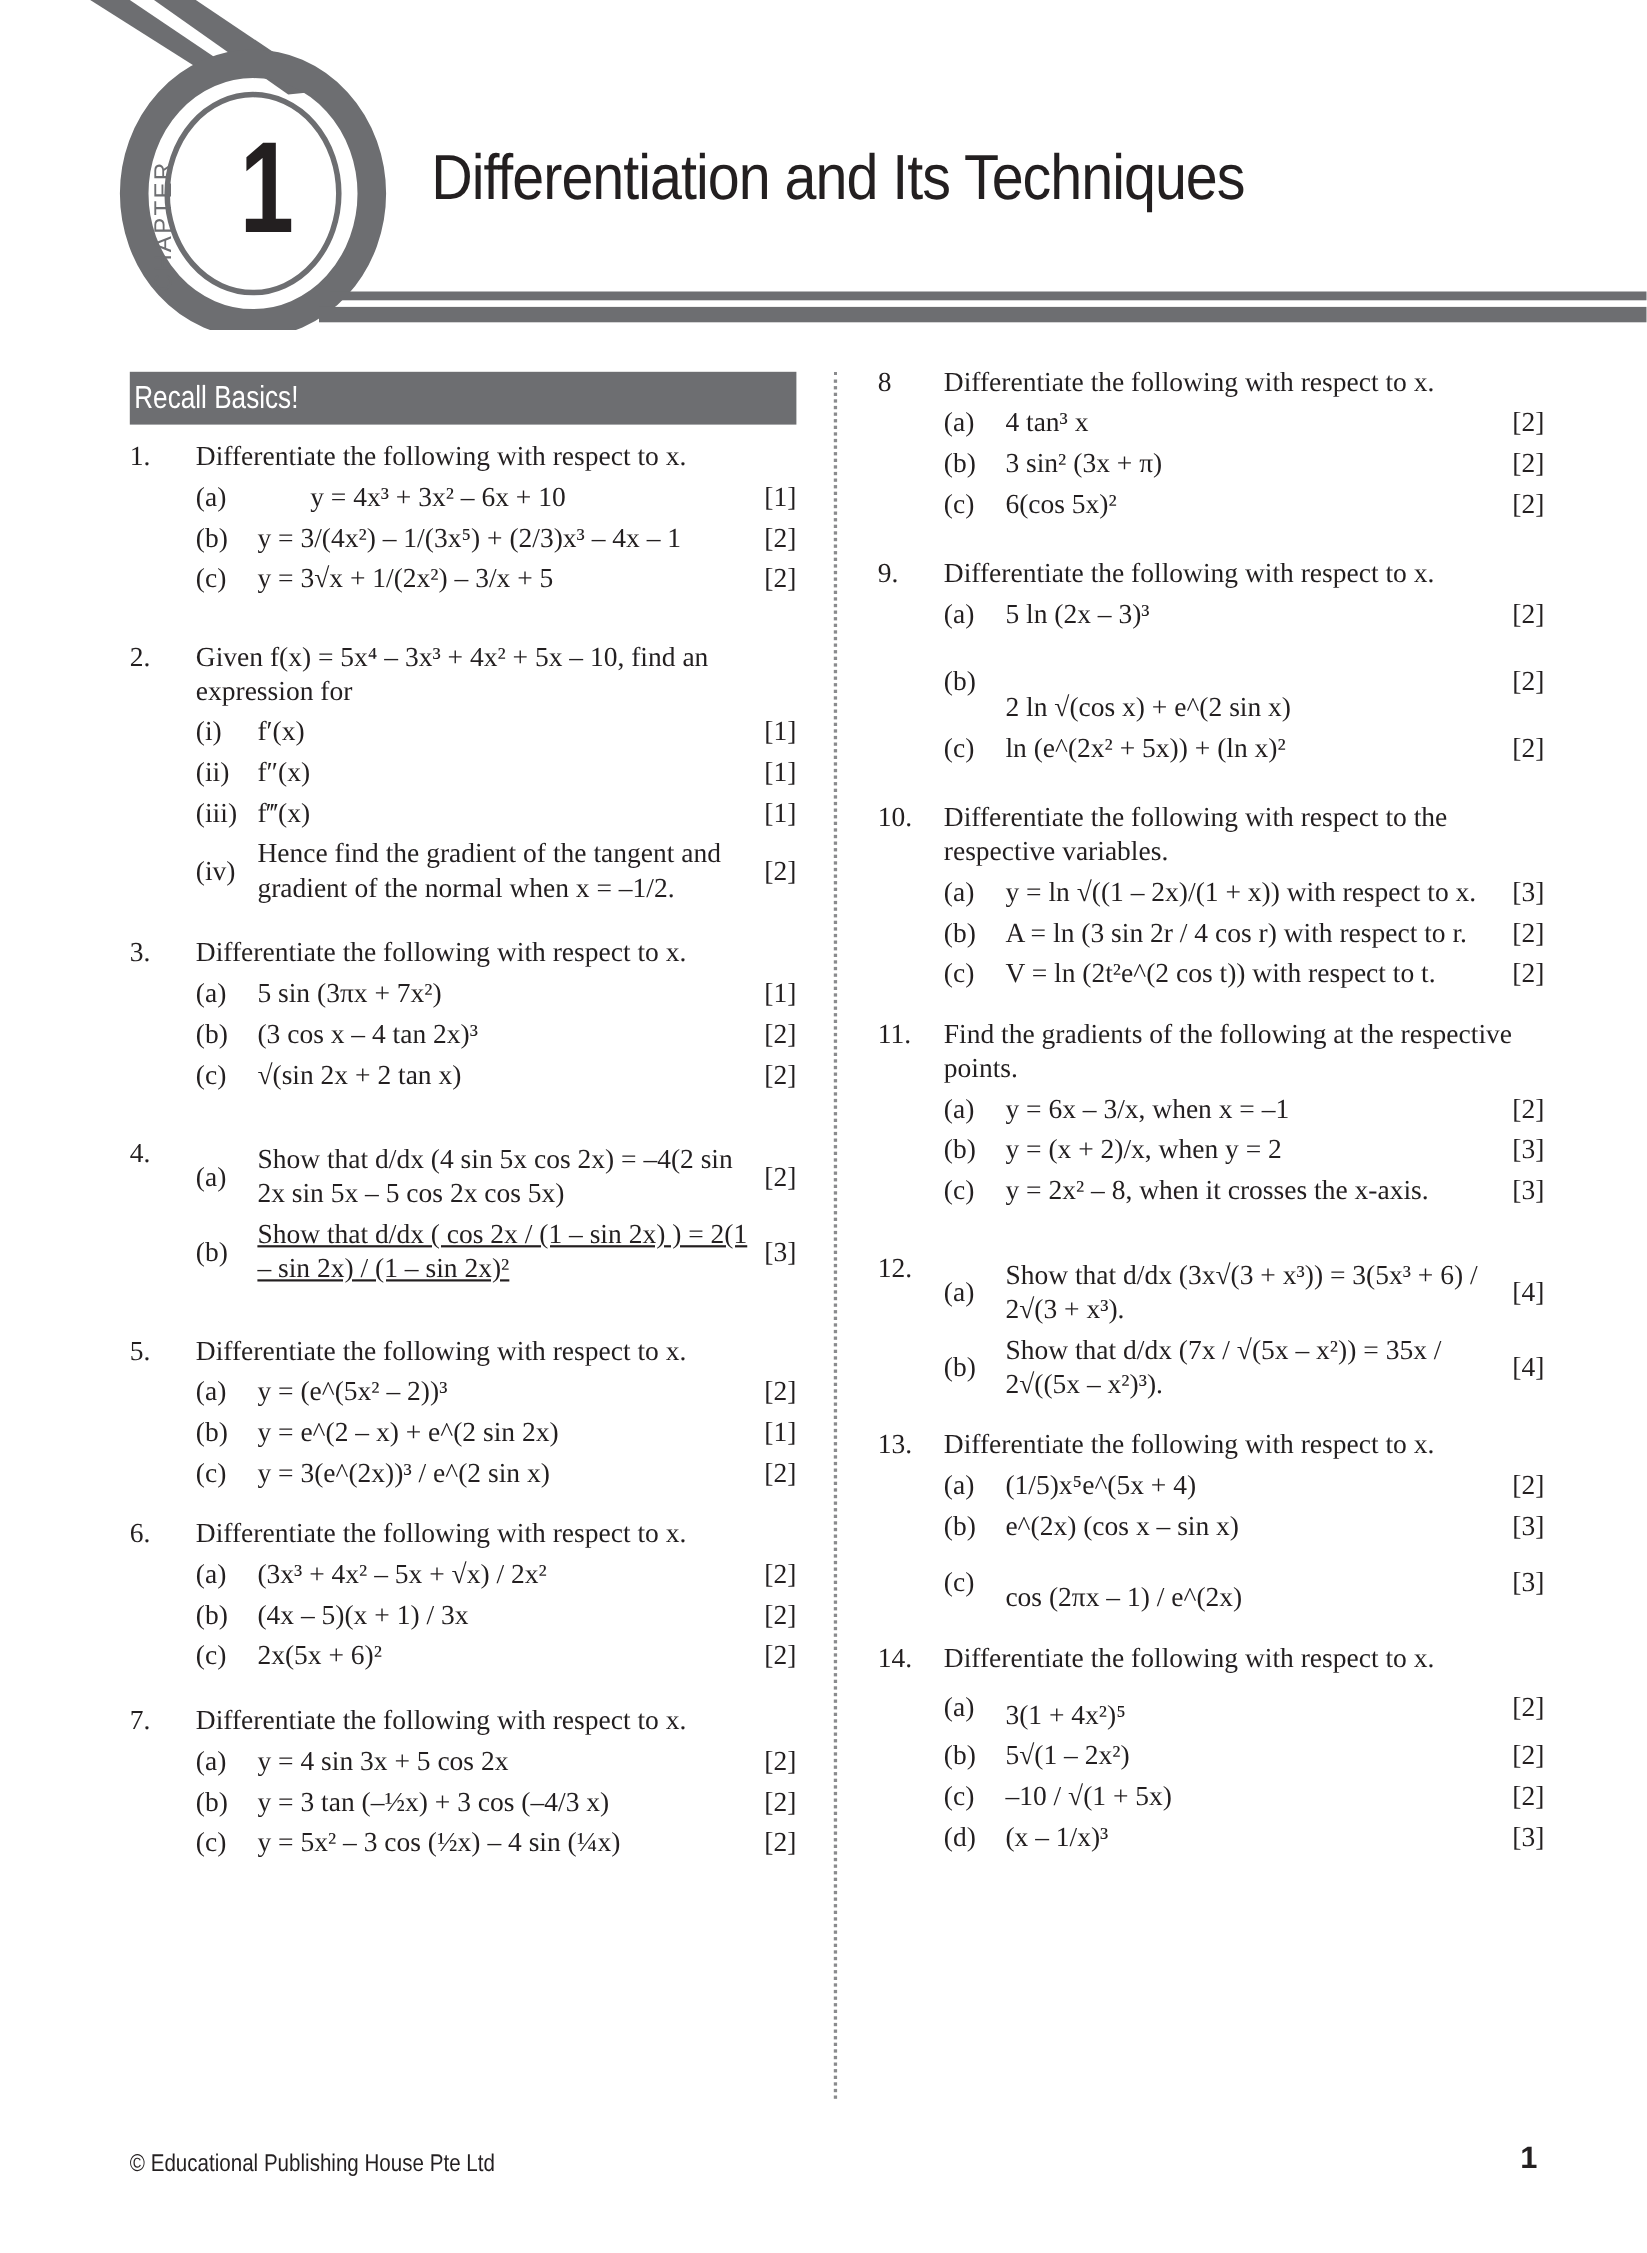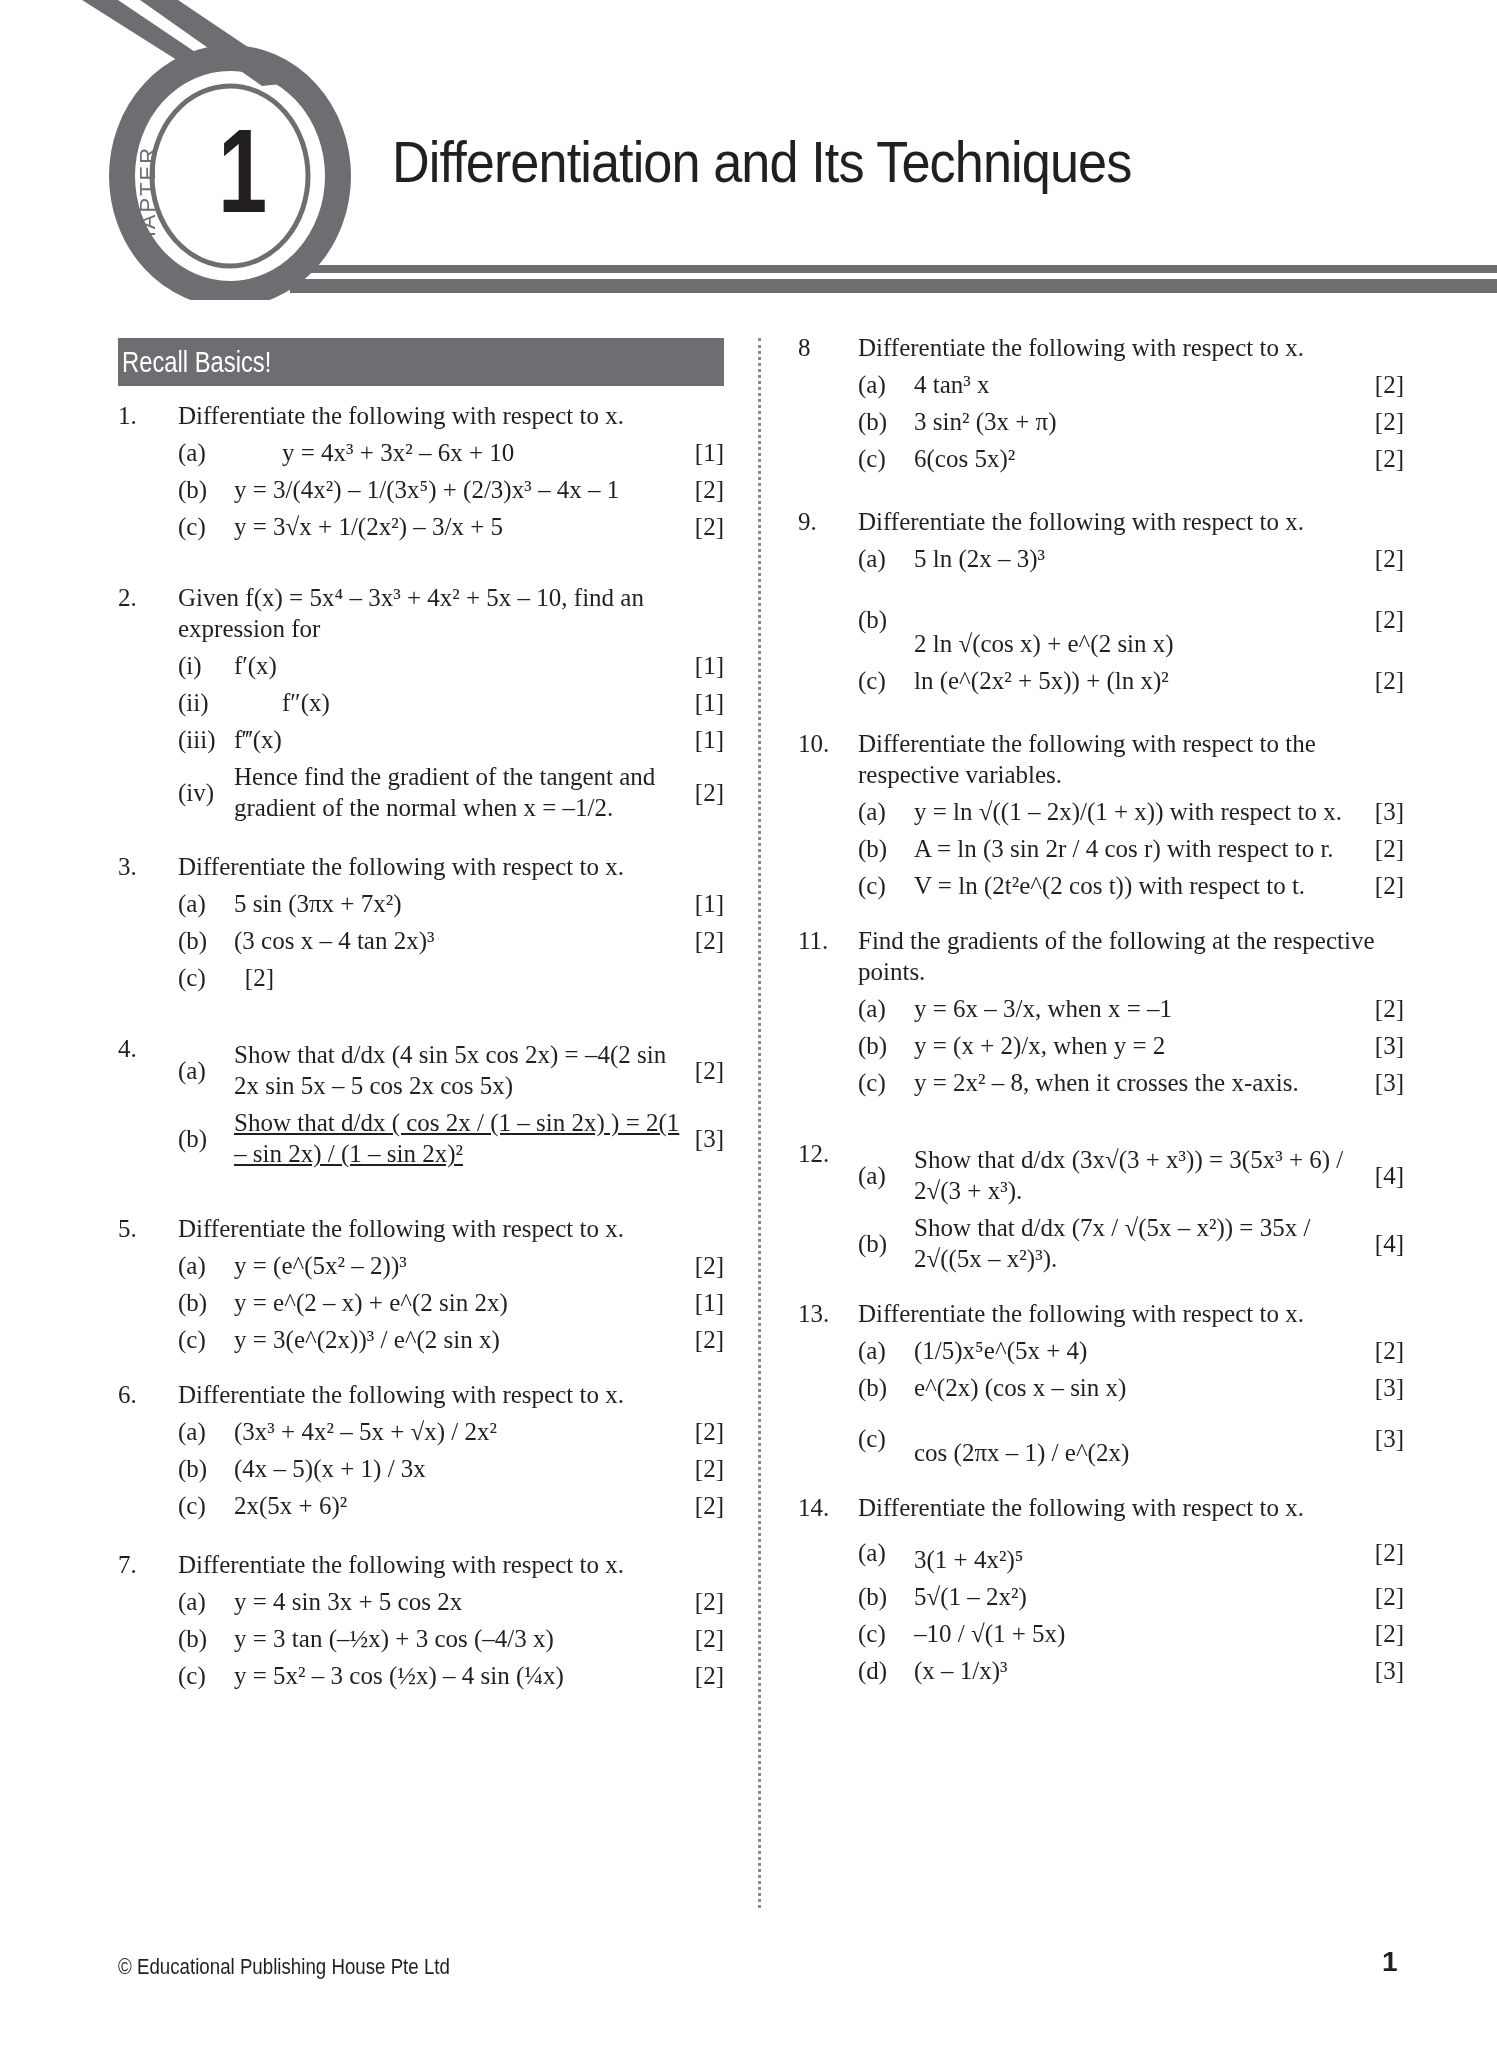--- a/index.html
+++ b/index.html
@@ -73,21 +73,21 @@
         </div>
       </div>
       <div class="q" style="margin-top: 40px;">
         <span class="num">2.</span>
         <div class="stem" style="min-height: 31px;">Given f(x) = 5x⁴ – 3x³ + 4x² + 5x – 10, find an expression for</div>
         <div class="part" style="padding-top: 6px;">
           <span class="lbl">(i)</span>
           <span class="expr" style="white-space: normal;">f′(x)</span>
           <span class="marks">[1]</span>
         </div>
-        <div class="part" style="padding-top: 6px; gap: 48px;">
+        <div class="part" style="padding-top: 6px;">
           <span class="lbl">(ii)</span>
           <span class="expr" style="white-space: normal;">f″(x)</span>
           <span class="marks">[1]</span>
         </div>
         <div class="part" style="padding-top: 6px;">
           <span class="lbl">(iii)</span>
           <span class="expr" style="white-space: normal;">f‴(x)</span>
           <span class="marks">[1]</span>
         </div>
         <div class="part" style="padding-top: 6px;">
@@ -104,20 +104,21 @@
           <span class="expr" style="white-space: normal;">5 sin (3πx + 7x²)</span>
           <span class="marks">[1]</span>
         </div>
         <div class="part" style="padding-top: 6px;">
           <span class="lbl">(b)</span>
           <span class="expr" style="white-space: normal;">(3 cos x – 4 tan 2x)³</span>
           <span class="marks">[2]</span>
         </div>
         <div class="part" style="padding-top: 6px;">
           <span class="lbl">(c)</span>
+          <span class="expr" style="white-space: normal;">√(sin 2x + 2 tan x)</span>
           <span class="marks">[2]</span>
         </div>
       </div>
       <div class="q" style="margin-top: 40px;">
         <span class="num">4.</span>
         <div class="stem" style="min-height: 31px;"></div>
         <div class="part" style="margin-top: -31px; padding-top: 6px;">
           <span class="lbl">(a)</span>
           <span class="expr" style="white-space: normal;">Show that d/dx (4 sin 5x cos 2x) = –4(2 sin 2x sin 5x – 5 cos 2x cos 5x)</span>
           <span class="marks">[2]</span>

